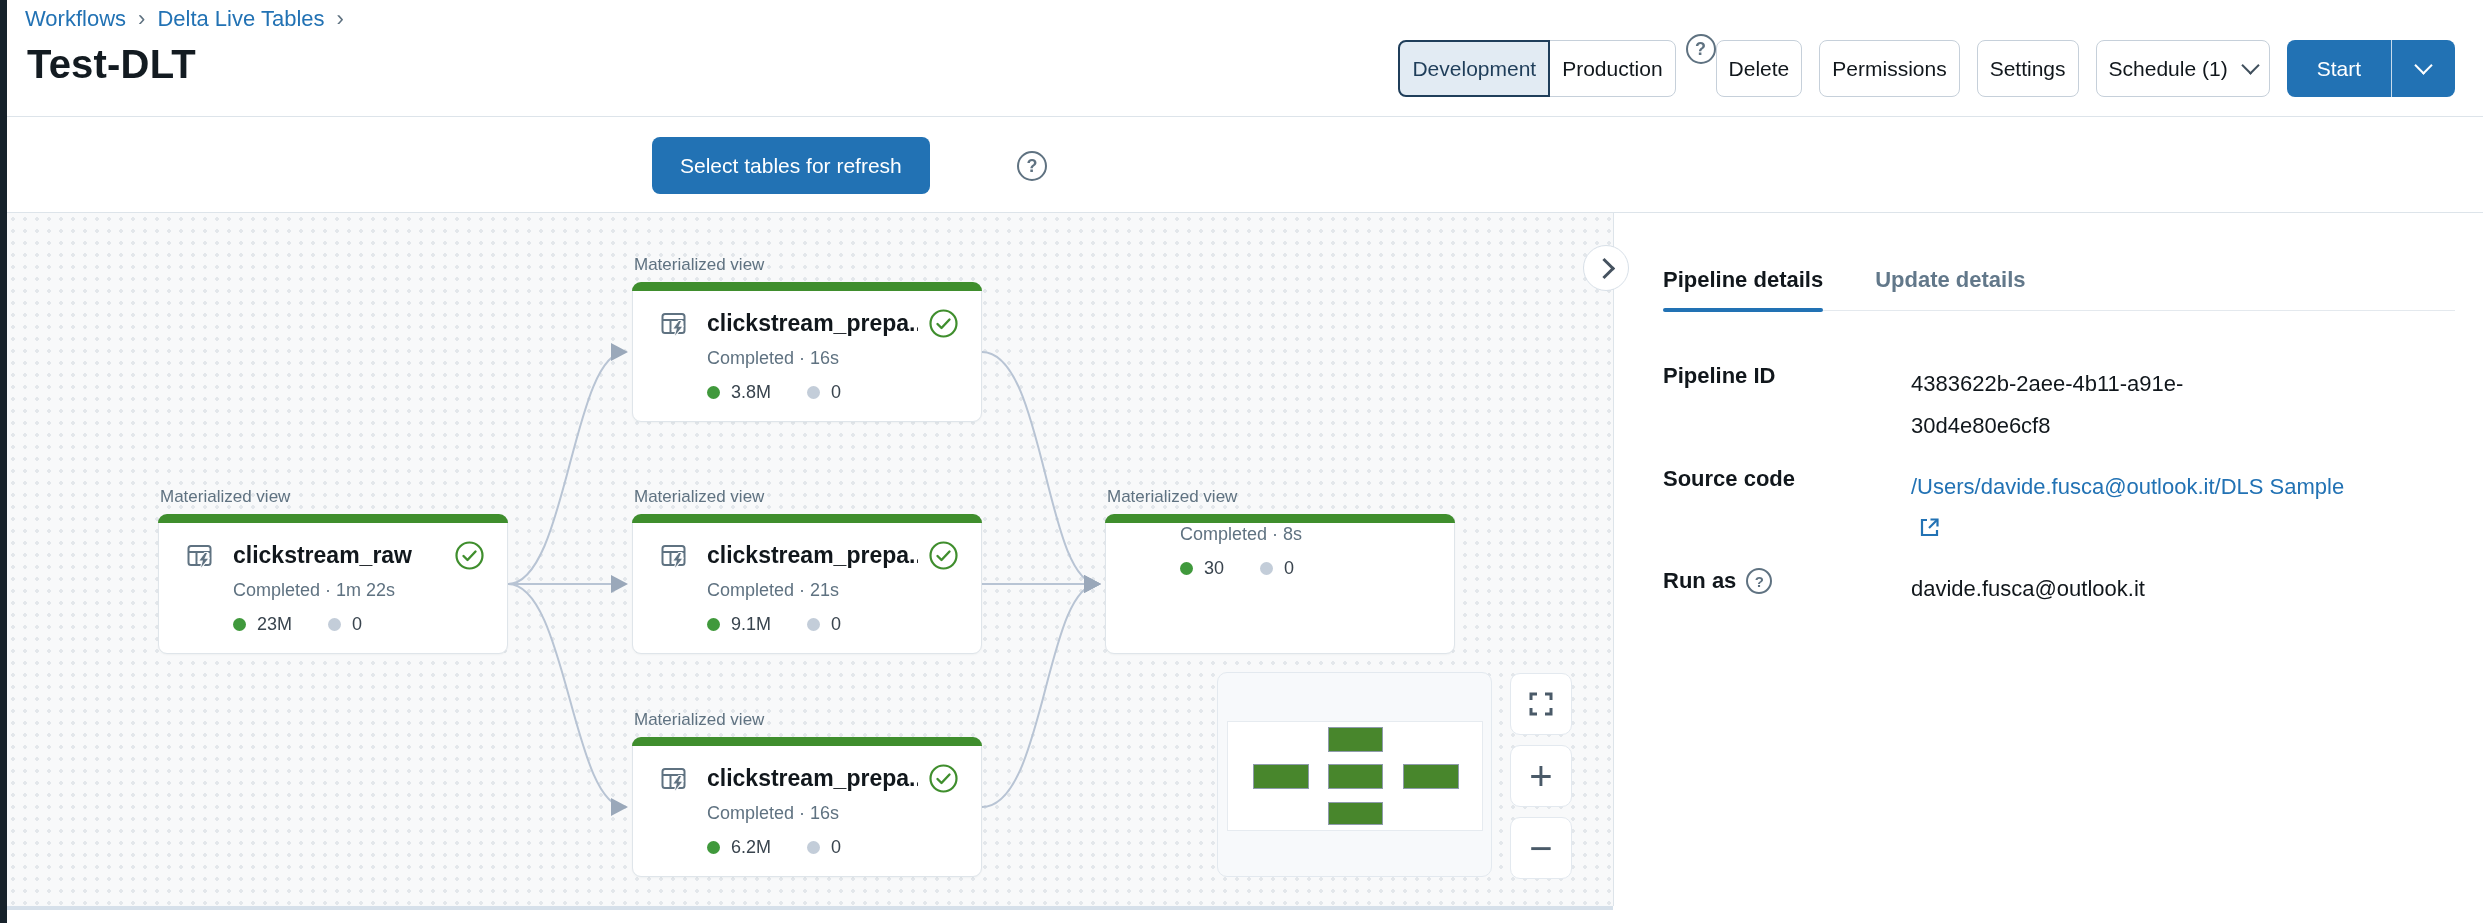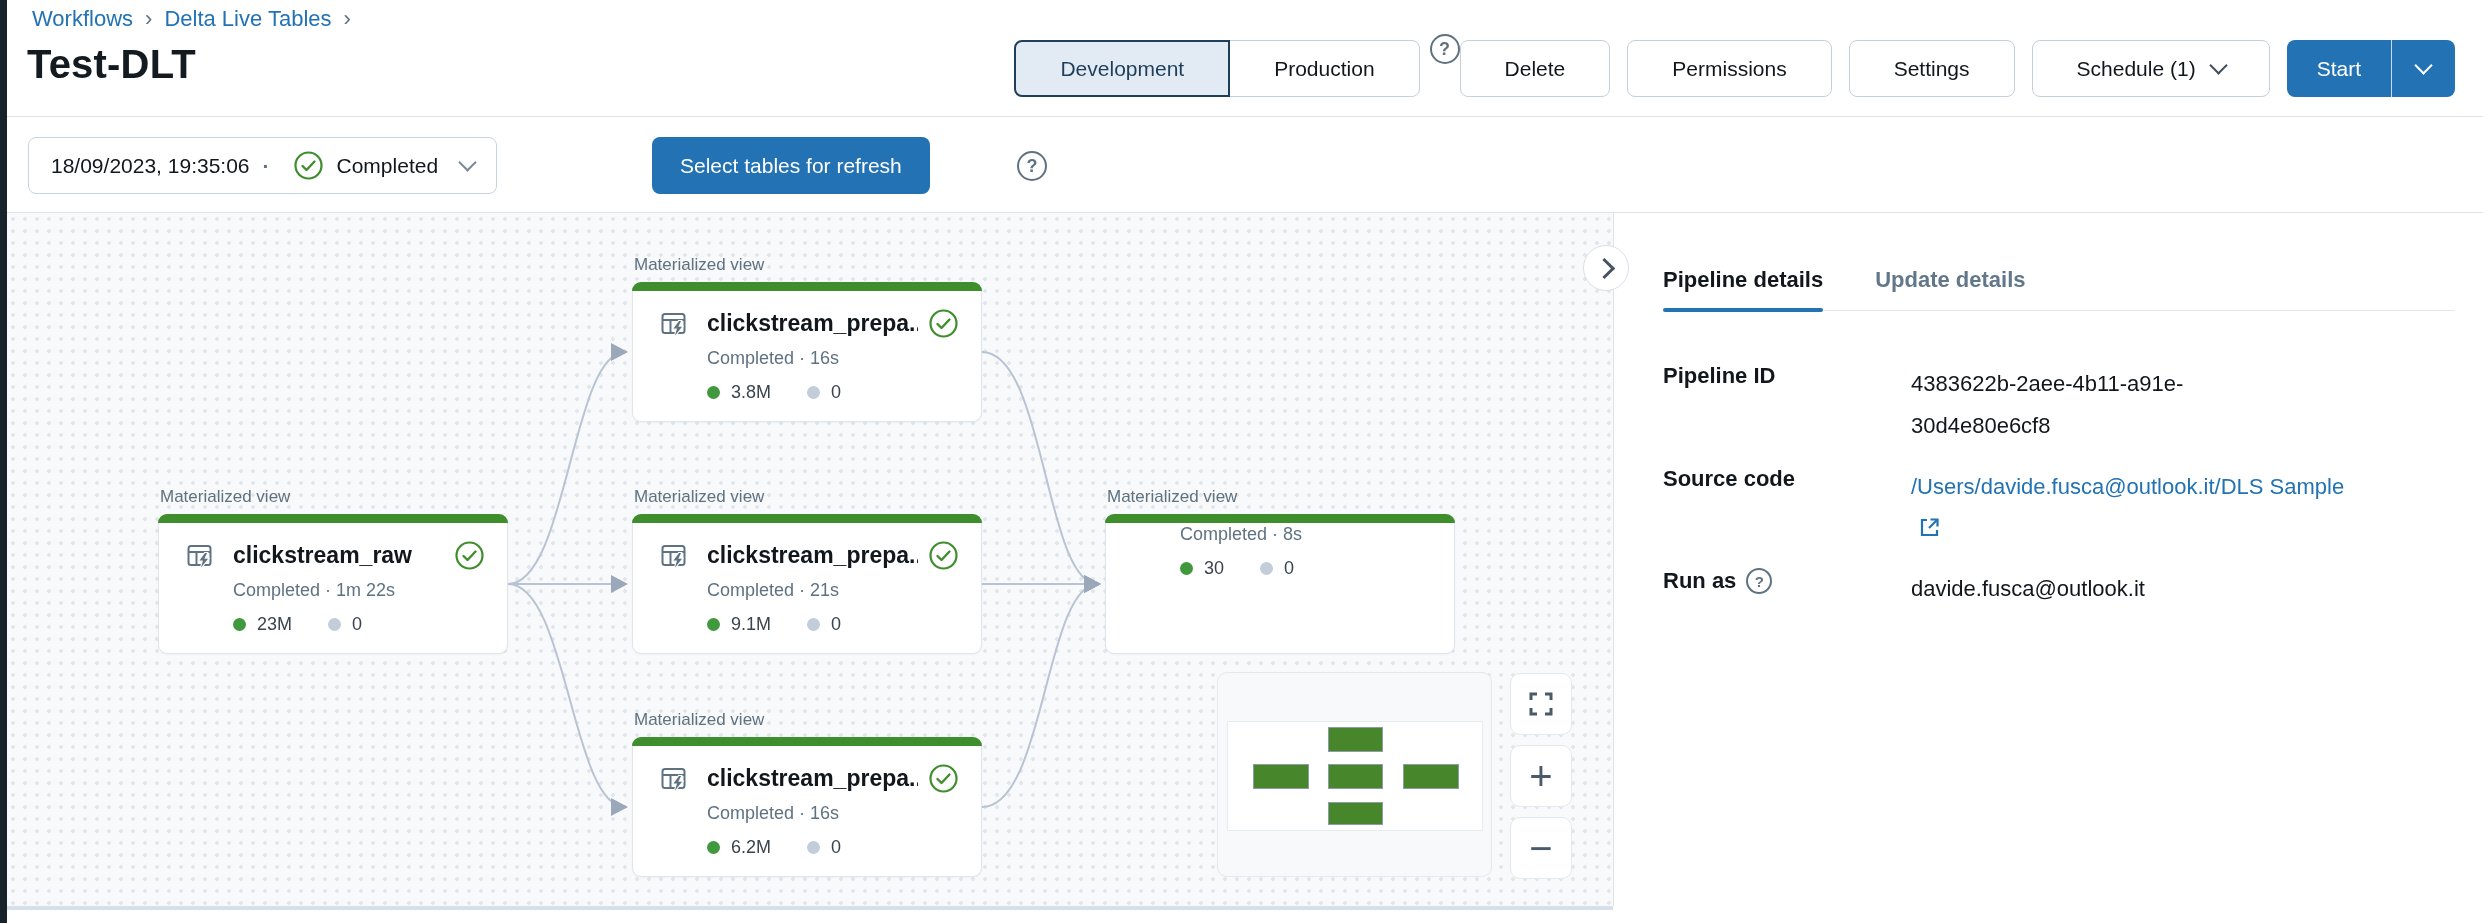--- a/index.html
+++ b/index.html
@@ -2,26 +2,26 @@
 <html><head>
 <meta charset="utf-8">
 <style>
   html,body{margin:0;padding:0;background:#fff;}
   body{font-family:"Liberation Sans","DejaVu Sans",sans-serif;color:#11171c;}
   .app{position:relative;width:2483px;height:923px;overflow:hidden;background:#fff;}
   .left-strip{position:absolute;left:0;top:0;width:7px;height:923px;background:#17222b;}
 
   
   .header{position:absolute;left:7px;top:0;right:0;height:117px;background:#fff;border-bottom:1px solid #dde4ea;box-sizing:border-box;}
-  .breadcrumb{position:absolute;left:25px;top:6px;font-size:22px;color:#2272b4;display:flex;align-items:center;gap:12px;}
+  .breadcrumb{position:absolute;left:18px;top:6px;font-size:22px;color:#2272b4;display:flex;align-items:center;gap:12px;}
   .crumb{color:#2272b4;cursor:pointer;}
   .crumb-sep{color:#5f7281;font-size:22px;}
   .page-title{position:absolute;left:20px;top:42px;font-size:40px;font-weight:700;color:#131b21;letter-spacing:.2px;}
   .actions{position:absolute;top:40px;right:28px;display:flex;align-items:center;}
-  .btn{display:inline-flex;align-items:center;justify-content:center;height:57px;padding:0 44px;border:1px solid #c6d0da;border-radius:8px;background:#fff;font-size:21px;color:#11171c;box-sizing:border-box;white-space:nowrap;cursor:pointer;}
+  .btn{display:inline-flex;align-items:center;justify-content:center;height:57px;padding:0 12px;border:1px solid #c6d0da;border-radius:8px;background:#fff;font-size:21px;color:#11171c;box-sizing:border-box;white-space:nowrap;cursor:pointer;}
   .seg-dev{background:#e2ebf3;border:2px solid #1f3e5a;color:#1f3e5a;font-weight:500;border-radius:8px 0 0 8px;position:relative;z-index:2;}
   .seg-prod{border-radius:0 8px 8px 0;margin-left:-1px;}
   .ml14{margin-left:0;} .ml17{margin-left:17px;}
   .help-circle{width:30px;height:30px;border:2px solid #5f7281;border-radius:50%;color:#5f7281;font-size:18px;font-weight:700;display:inline-flex;align-items:center;justify-content:center;box-sizing:border-box;background:#fff;flex:none;}
   .help-sup{align-self:flex-start;margin-top:-6px;margin-left:10px;}
   .chev-down{width:11px;height:11px;border-right:2.5px solid #40505d;border-bottom:2.5px solid #40505d;transform:rotate(45deg);margin-top:-6px;display:inline-block;}
   .btn-schedule .chev-down{margin-left:16px;}
   .start-split{display:flex;margin-left:17px;}
   .start-main{background:#2272b4;border:none;color:#fff;font-weight:500;border-radius:8px 0 0 8px;padding:0 30px;}
   .start-chev{background:#2272b4;width:64px;height:57px;border-radius:0 8px 8px 0;border-left:1px solid rgba(255,255,255,.75);display:flex;align-items:center;justify-content:center;cursor:pointer;box-sizing:border-box;}
@@ -132,29 +132,20 @@
       <div class="start-split">
         <button class="btn start-main">Start</button>
         <div class="start-chev">
             <span class="chev-down"></span>
           </div>
       </div>
     </div>
   </div>
 
   <div class="update-bar">
-    <div class="run-selector">
-      <span>18/09/2023, 19:35:06</span>
-      <span class="dot-sep">·</span>
-      <svg class="check-icon" width="31" height="31" viewBox="0 0 31 31">
-          <use href="#check-glyph"></use>
-        </svg>
-      <span>Completed</span>
-      <span class="chev-down"></span>
-    </div>
     <button class="btn-refresh">Select tables for refresh</button>
     <span class="help-circle help-bar">?</span>
   </div>
 
   <div class="canvas">
 
     <svg class="edges" width="1606" height="693" viewBox="0 0 1606 693">
       <defs>
         <marker id="arrow" markerWidth="9" markerHeight="9" refX="7" refY="4.5" orient="auto">
           <path d="M0,0 L8.5,4.5 L0,9 Z" fill="#9aa8ba"></path>

